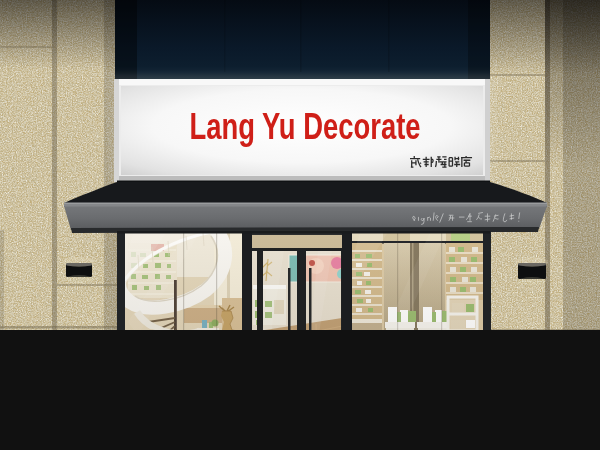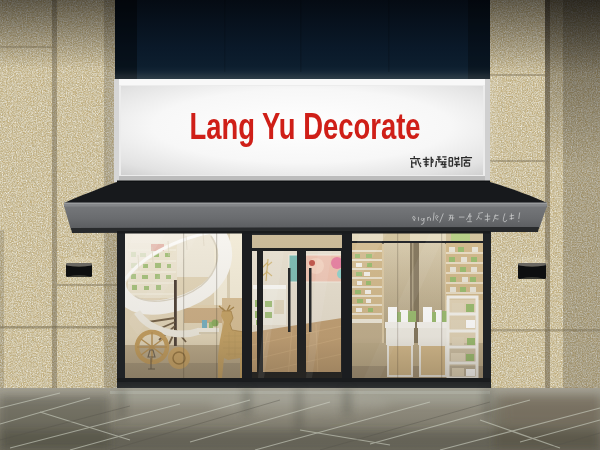--- a/index.html
+++ b/index.html
@@ -1,16 +1,16 @@
 <!DOCTYPE html>
 <html><head>
 <meta charset="utf-8">
 <style>
   html,body{margin:0;padding:0;background:#111;}
-  #stage{position:relative;width:600px;height:450px;overflow:hidden;background:#14171a;
+  #stage{position:relative;width:600px;height:330px;overflow:hidden;background:#14171a;
          font-family:"Liberation Sans",sans-serif;}
   svg{position:absolute;left:0;top:0;}
 </style>
 </head>
 <body>
 <div id="stage">
 <svg width="600" height="450" viewBox="0 0 600 450">
 <defs>
 
   <filter id="gr" x="0" y="0" width="100%" height="100%">

